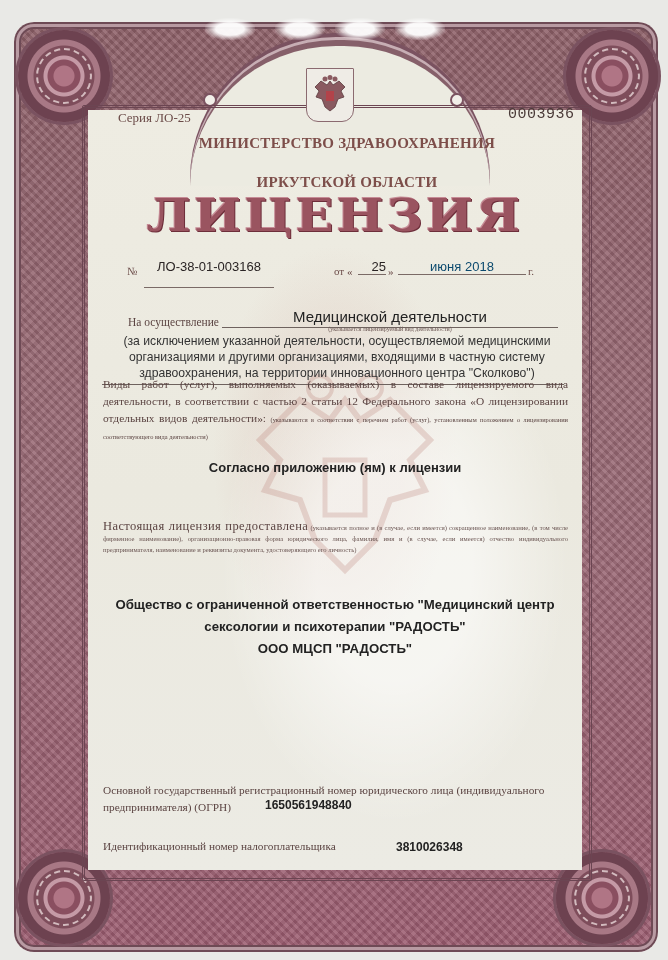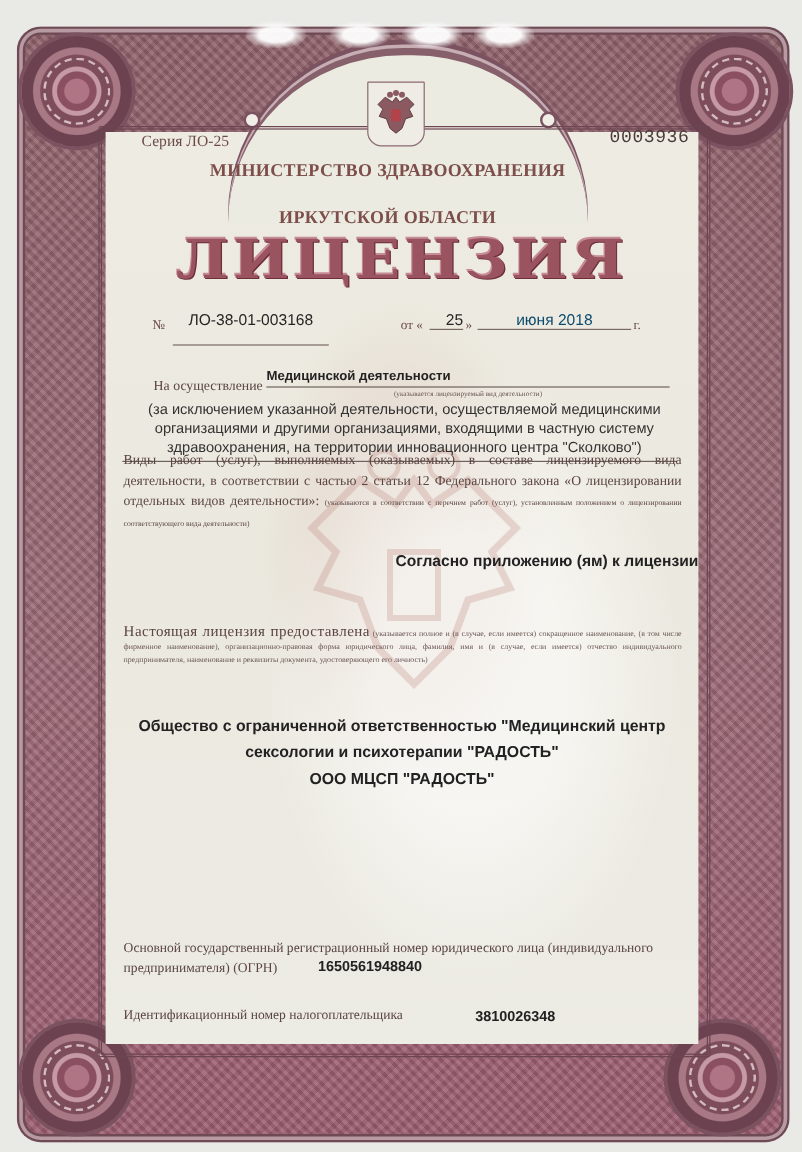--- a/index.html
+++ b/index.html
@@ -69,21 +69,21 @@
   }
   .watermark {
     position: absolute; left: 250px; top: 370px; width: 190px; height: 220px;
     opacity: 0.22;
   }
 
   .txt { position: absolute; color: #5a3c3c; }
   .series { left: 118px; top: 110px; font-size: 13px; color: #6b4b48; }
   .serial { left: 508px; top: 106px; font-size: 15px; font-family: "Liberation Mono", monospace; color: #4a3a38; letter-spacing: 0.5px; }
   .ministry {
-    left: 76px; width: 494px; text-align: center; font-size: 15px; font-weight: bold;
+    left: 100px; width: 494px; text-align: center; font-size: 15px; font-weight: bold;
     color: #7d4e4a; letter-spacing: 0.3px;
   }
   .ministry.l1 { top: 135px; }
   .ministry.l2 { top: 155px; margin-top: 19px; }
   .title {
     left: 88px; width: 494px; top: 186px; text-align: center;
     font-size: 50px; font-weight: bold; letter-spacing: 3px;
     color: #9a5460; font-family: "DejaVu Serif", serif;
     text-shadow: 1px 1px 0 #6d2e3a, -1px -1px 0 #c68c96;
     transform: scaleY(0.9);
@@ -99,37 +99,37 @@
     font-family: "Liberation Sans", sans-serif; color: #2a2424; border-bottom: 1px solid #7a6a66;
   }
   .date-month {
     left: 398px; top: 259px; width: 128px; text-align: center; font-size: 13px;
     font-family: "Liberation Sans", sans-serif; color: #0c4a6e; border-bottom: 1px solid #7a6a66;
   }
   .date-g { left: 528px; top: 265px; font-size: 11px; color: #6b4b48; }
 
   .activity-label { left: 128px; top: 316px; font-size: 11.5px; color: #5b4442; }
   .activity-value {
-    left: 222px; top: 308px; width: 336px; text-align: left; font-size: 11px; font-weight: bold;
+    left: 222px; top: 308px; width: 336px; text-align: center; font-size: 15px; font-weight: normal;
     font-family: "Liberation Sans", sans-serif; color: #222; border-bottom: 1px solid #6e625e; padding-bottom: 2px;
   }
   .activity-hint { left: 222px; top: 326px; width: 336px; text-align: center; font-size: 6px; color: #6a5552; }
   .activity-note {
     left: 100px; width: 474px; top: 333px; text-align: center; font-size: 12.2px; line-height: 16px;
     font-family: "Liberation Sans", sans-serif; color: #333;
   }
   .activity-note-line { position:absolute; left: 102px; top: 384px; width: 462px; border-top: 1px solid #6e625e; }
 
   .works {
     left: 103px; width: 465px; top: 376px; font-size: 11.4px; line-height: 17px; color: #5b4442;
     text-align: justify;
   }
   .works .small { font-size: 6.4px; line-height: 8px; }
   .per-app {
-    left: 88px; width: 494px; top: 460px; text-align: right; font-size: 13px; font-weight: bold;
+    left: 88px; width: 494px; top: 460px; text-align: center; font-size: 13px; font-weight: bold;
     font-family: "Liberation Sans", sans-serif; color: #222;
   }
   .granted {
     left: 103px; width: 465px; top: 521px; font-size: 6.6px; line-height: 11px; color: #6a5552;
     text-align: justify;
   }
   .granted .big { font-size: 12.5px; color: #5b4442; letter-spacing: 0.4px; }
   .org {
     left: 88px; width: 494px; text-align: center; font-size: 13.2px; font-weight: bold;
     font-family: "Liberation Sans", sans-serif; color: #222;

